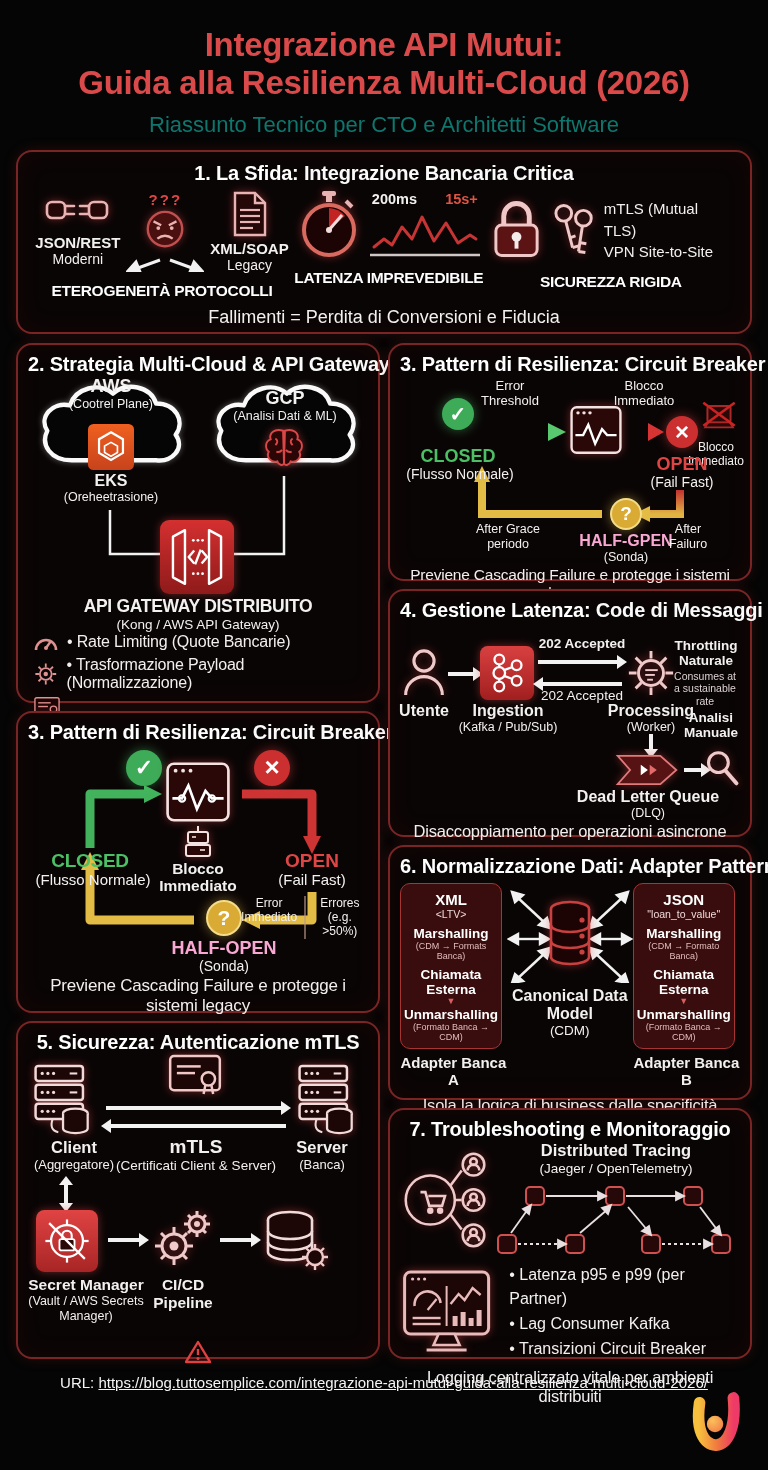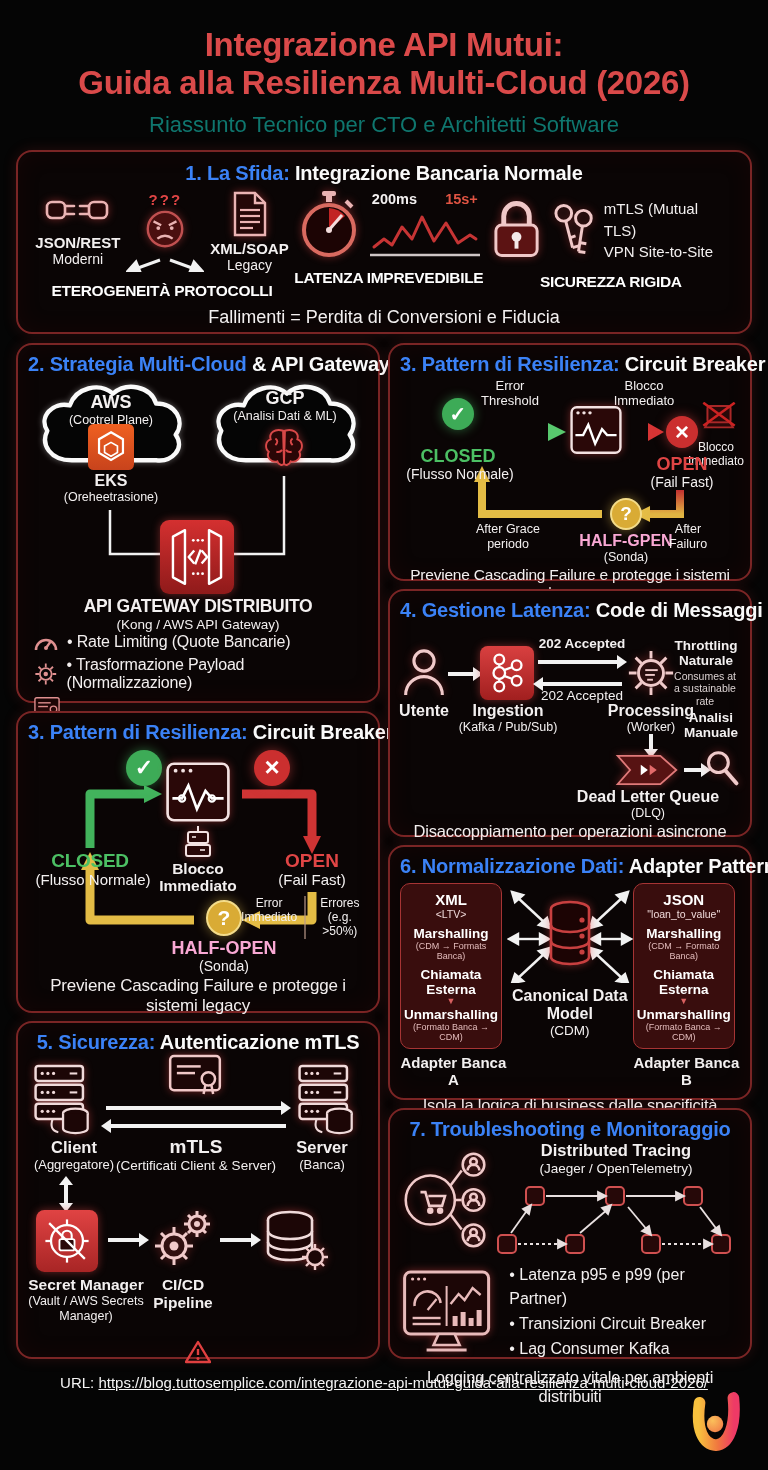--- a/index.html
+++ b/index.html
@@ -4,21 +4,21 @@
 <style>
 * { margin:0; padding:0; box-sizing:border-box; }
 html,body { width:768px; background:#040404; font-family:"Liberation Sans", sans-serif; }
 .page { position:relative; width:768px; height:1470px; background:#050505; overflow:hidden; color:#f2f0f0; }
 .hdr { text-align:center; padding-top:26px; }
 .hdr h1 { font-size:33px; line-height:1.16; color:#da4a4a; font-weight:bold; letter-spacing:-0.3px; }
 .hdr .sub { margin-top:9px; font-size:22px; color:#0f766e; }
 .box { position:relative; border:2px solid #7a2525; border-radius:16px; background:#0a0505;
   box-shadow:0 0 14px rgba(190,50,50,.18), inset 0 0 24px rgba(120,20,20,.10); padding:8px 10px; }
 .stitle { text-align:center; font-weight:bold; font-size:20px; letter-spacing:-0.2px; white-space:nowrap; }
-.stitle .r { color:#3b82f6; } .stitle .w { color:#fafafa; }
+.stitle .r { color:#ffffff; } .stitle .w { color:#fafafa; }
 .abs { position:absolute; } .ctr { text-align:center; } .b { font-weight:bold; }
 .w { color:#f3f0f0; } .sub { color:#ddd3d3; }
 .glow { filter:drop-shadow(0 0 4px rgba(230,70,70,.45)); }
 .wglow { filter:drop-shadow(0 0 3px rgba(255,255,255,.35)); }
 .s1 { margin:12px 16px 0; height:184px; padding-top:10px; }
 .s1row { display:flex; justify-content:space-between; padding:6px 8px 0; }
 .cap { font-weight:bold; font-size:15.5px; color:#fff; letter-spacing:-0.3px; margin-top:6px; }
 .cols { display:flex; gap:8px; margin:9px 16px 0; }
 .col { width:364px; display:flex; flex-direction:column; gap:8px; }
 .circ { border-radius:50%; display:flex; align-items:center; justify-content:center; font-weight:bold; color:#fff; }
@@ -54,21 +54,21 @@
 
 <div class="page">
 
   <div class="hdr">
     <h1><span>Integrazione API Mutui:</span><br>
     <span>Guida alla Resilienza Multi-Cloud (2026)</span></h1>
     <div class="sub">Riassunto Tecnico per CTO e Architetti Software</div>
   </div>
 
   <div class="box s1">
-    <div class="stitle"><span class="r">1. La Sfida:</span><span class="w"> Integrazione Bancaria Normale</span></div>
+    <div class="stitle"><span class="r">1. La Sfida:</span><span class="w"> Integrazione Bancaria Critica</span></div>
     <div class="s1row">
 
       <div class="ctr" style="width:252px">
         <div style="display:flex; justify-content:center; align-items:flex-start; gap:6px;">
           <div class="ctr">
             <svg width="66" height="40" viewBox="0 0 66 40" class="glow">
               <g stroke="#eab3b3" stroke-width="2.6" fill="#240707" stroke-linecap="round">
                 <rect x="2" y="11" width="18" height="16" rx="5"></rect>
                   <line x1="20" y1="15" x2="29" y2="15"></line>
                   <line x1="20" y1="23" x2="29" y2="23"></line>
@@ -182,21 +182,21 @@
         <div style="position:relative; height:252px;">
           <svg class="abs" style="left:0; top:0;" width="340" height="252" viewBox="0 0 340 252">
             <g stroke="#f2f2f2" stroke-width="2.5" fill="none">
               <path d="M82,134 V178 H132"></path>
                 <path d="M256,100 V178 H206"></path>
             </g>
           </svg>
           <svg class="abs wglow" style="left:2px; top:0;" width="162" height="98" viewBox="0 0 160 100">
             <path d="M40,86 C18,86 8,70 15,56 C6,42 20,26 38,30 C44,12 68,6 82,18 C96,6 120,10 126,28 C146,28 156,46 146,60 C156,74 142,88 126,86 Z" fill="#050505" stroke="#fafafa" stroke-width="4.5" stroke-linejoin="round"></path>
           </svg>
-          <div class="abs ctr" style="left:2px; top:16px; width:162px;">
+          <div class="abs ctr" style="left:2px; top:0; width:162px;">
             <div class="b w" style="font-size:18px;">AWS</div>
             <div class="w" style="font-size:12.5px;">(Cootrel Plane)</div>
           </div>
           <svg class="abs" style="left:60px; top:48px;" width="46" height="46" viewBox="0 0 50 50">
             <defs>
                 <linearGradient id="ekg" x1="0" y1="0" x2="0" y2="1">
                   <stop offset="0" stop-color="#ef6020"></stop>
                   <stop offset="1" stop-color="#c8431c"></stop>
                 </linearGradient>
               </defs>
@@ -754,22 +754,22 @@
             <polyline points="50,34 58,24 64,30 72,18 80,25" fill="none" stroke="#e8baba" stroke-width="2.4"></polyline>
             <rect x="52" y="46" width="5" height="10" fill="#e8baba"></rect>
               <rect x="60" y="42" width="5" height="14" fill="#e8baba"></rect>
               <rect x="68" y="48" width="5" height="8" fill="#e8baba"></rect>
               <rect x="76" y="40" width="5" height="16" fill="#e8baba"></rect>
             <path d="M38,64 h16 l5,11 h-26 z" fill="#1c0606" stroke="#e8baba" stroke-width="2.6"></path>
             <line x1="26" y1="80" x2="66" y2="80" stroke="#e8baba" stroke-width="3"></line>
           </svg>
           <div style="margin-left:16px;">
             <div class="w" style="font-size:16px; line-height:1.55;">• Latenza p95 e p99 (per Partner)</div>
+            <div class="w" style="font-size:16px; line-height:1.55;">• Lag Consumer Kafka</div>
             <div class="w" style="font-size:16px; line-height:1.55;">• Transizioni Circuit Breaker</div>
-            <div class="w" style="font-size:16px; line-height:1.55;">• Lag Consumer Kafka</div>
           </div>
         </div>
         <div class="ftr" style="margin-top:6px;">Logging centralizzato vitale per ambienti distribuiti</div>
       </div>
     </div>
   </div>
 
   <div class="urlrow">
     <span>URL:</span>
     <a href="#">https://blog.tuttosemplice.com/integrazione-api-mutui-guida-alla-resilienza-multi-cloud-2026/</a>

